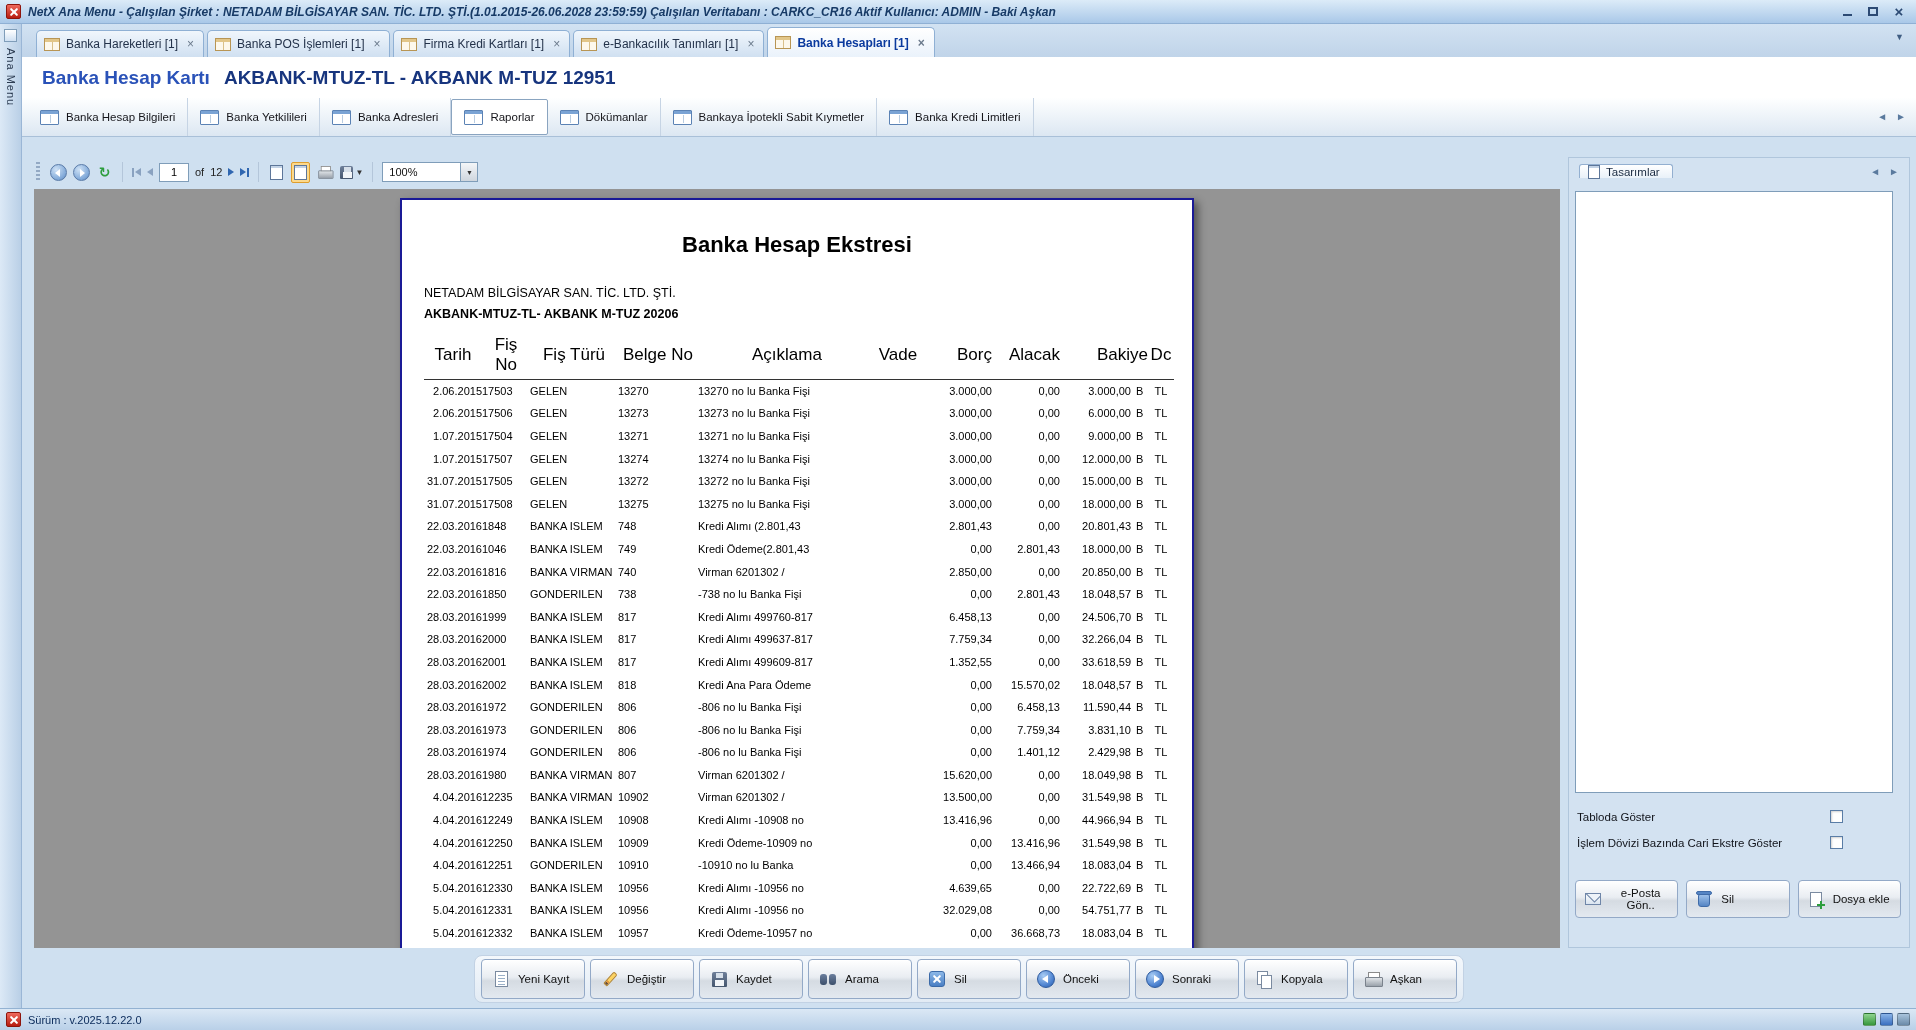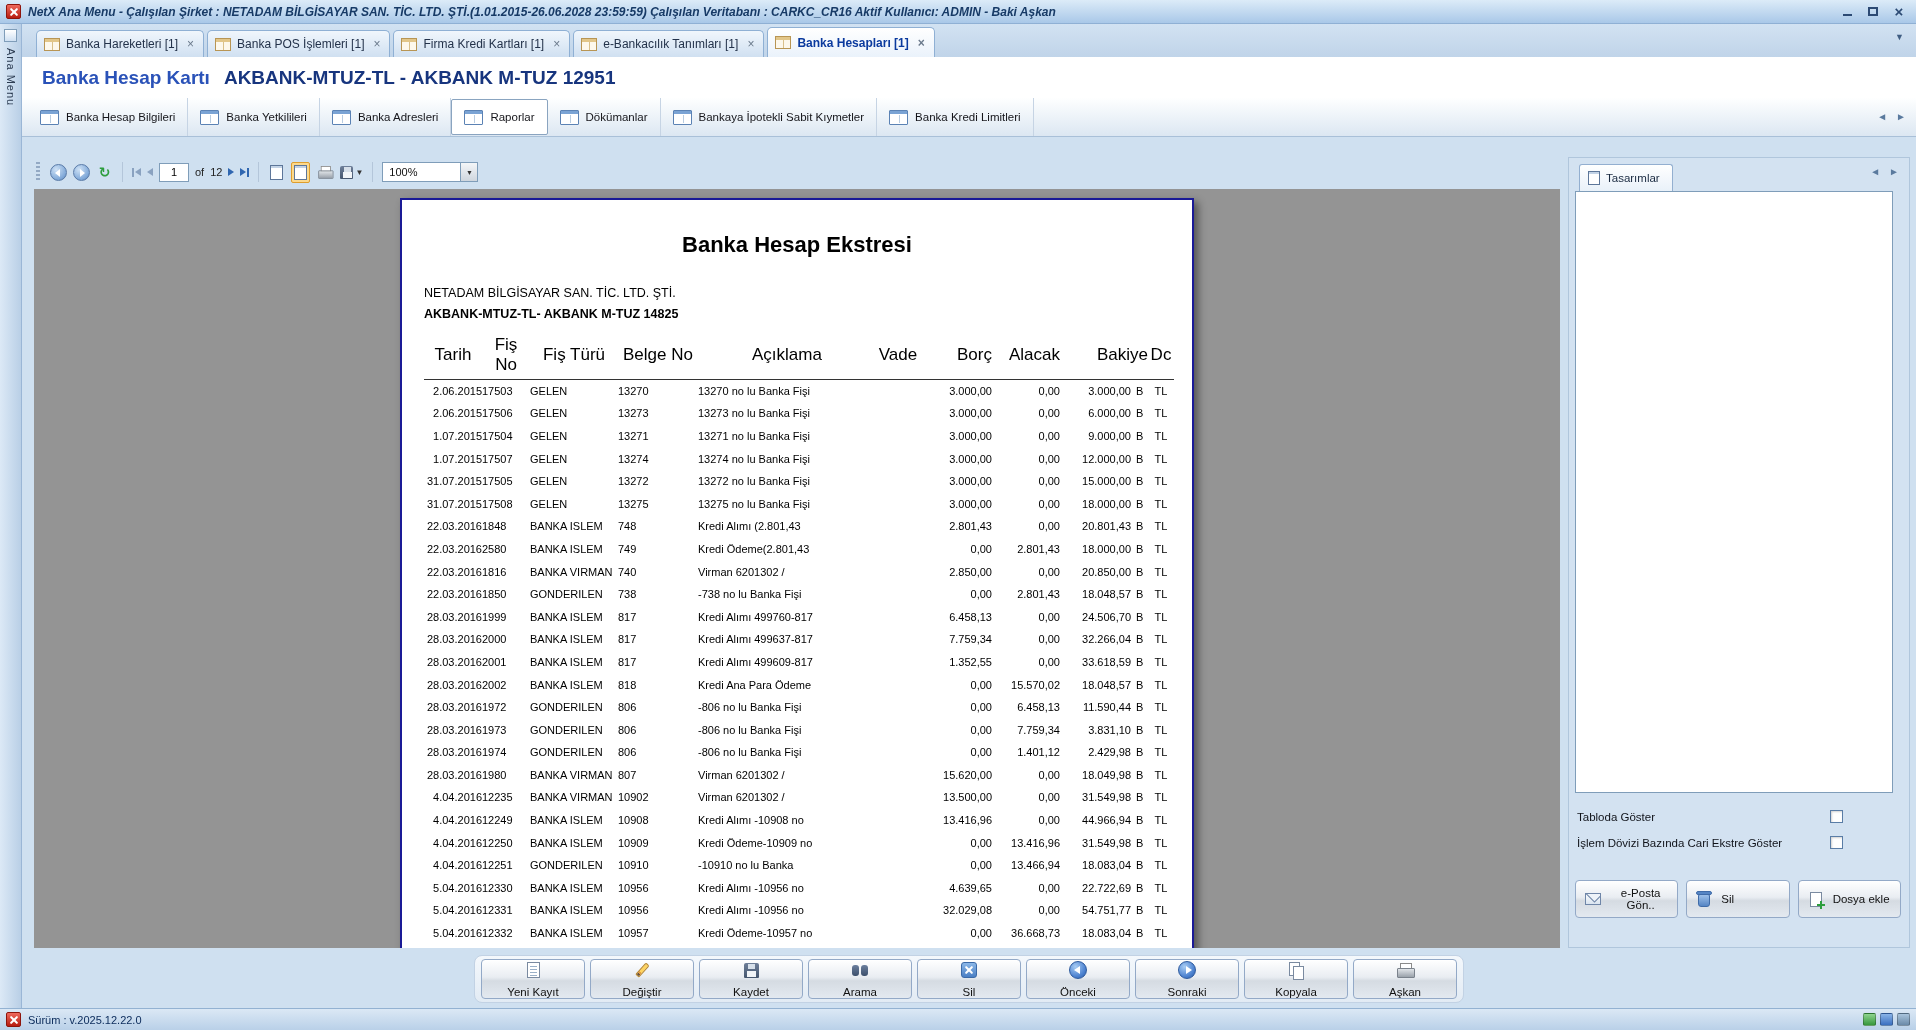--- a/index.html
+++ b/index.html
@@ -114,42 +114,42 @@
   .c-vade { text-align:center; }
   .c-num { text-align:right; padding-right:2px; }
   .c-bak .bkwrap { display:flex; justify-content:flex-end; gap:5px; }
   .c-bak .bs { width:12px; text-align:left; }
   .c-dc { text-align:center; }
 
   
   .right-panel { position:absolute; right:6px; width:342px; top:20px; bottom:2px;
     background:#d3e2f1; border:1px solid #b0c6dc; }
   .rp-arrows { position:absolute; right:10px; top:8px; display:flex; gap:9px; color:#5a7a9e; font-size:10px; }
-  .designs-tab { position:absolute; left:10px; top:6px; height:27px; padding:0 12px 0 8px;
+  .designs-tab { position:absolute; left:10px; top:6px; height:14px; padding:0 12px 0 8px;
     background:linear-gradient(#ffffff,#e9f1f9); border:1px solid #93afd0; border-bottom:none;
     border-radius:3px 3px 0 0; display:flex; align-items:center; gap:6px; font-size:11.5px; color:#1a2a40; }
   .mini-ico { width:12px; height:14px; background:#fff; border:1px solid #5d7699; box-shadow:inset 0 2px 0 #c3d3e6; }
   .designs-list { position:absolute; left:6px; right:16px; top:33px; height:602px; background:#ffffff; border:1px solid #7f9db9; }
   .opt-rows { position:absolute; left:8px; right:8px; top:644px; }
   .opt-row { height:21px; margin-bottom:5px; display:flex; align-items:flex-end; }
   .opt-label { font-size:11.5px; color:#10131a; }
   .cb { width:13px; height:13px; background:#fff; border:1px solid #5a7da6; box-shadow:inset 1px 1px 2px rgba(0,0,0,0.18);
     margin-left:auto; margin-right:58px; flex:0 0 auto; }
   .rp-buttons { position:absolute; left:6px; right:8px; top:722px; height:38px; display:flex; gap:8px; }
   .rp-btn { flex:1; display:flex; align-items:center; gap:6px; padding:0 6px; font-size:11.5px; color:#111;
     font-family:inherit; background:linear-gradient(#ffffff,#e9edf2 45%,#d5dbe2 55%,#e3e9f0);
     border:1px solid #93a9c7; border-radius:4px; cursor:default; }
 
   
   .action-zone { position:absolute; left:0; right:0; bottom:0; height:58px; display:flex; align-items:center; justify-content:center; }
   .action-bar { display:flex; gap:5px; padding:3px 6px; background:linear-gradient(#f4f8fc,#e2ebf4);
     border:1px solid #c2d2e4; border-radius:8px; }
   .act-btn { width:104px; height:40px; display:flex; align-items:center; gap:6px; padding:0 8px; font-size:11.5px; color:#111;
     font-family:inherit; background:linear-gradient(#ffffff,#e9edf2 45%,#d5dbe2 55%,#e3e9f0);
-    border:1px solid #93a9c7; border-radius:4px; box-shadow:inset 0 1px 0 #fff; cursor:default; white-space:nowrap;flex-direction:column; }
+    border:1px solid #93a9c7; border-radius:4px; box-shadow:inset 0 1px 0 #fff; cursor:default; white-space:nowrap; }
   .icon-slot { width:22px; height:20px; display:flex; align-items:center; justify-content:center; flex:0 0 auto; }
 
   
   .statusbar { position:absolute; left:0; right:0; bottom:0; height:22px;
     background:linear-gradient(#dbe8f5,#b9d0e8); border-top:1px solid #93b2d2;
     display:flex; align-items:center; padding:0 6px; gap:7px; }
   .version { font-size:11px; color:#0a2a5a; }
   .tray { margin-left:auto; display:flex; gap:4px; }
   .tray-ico { width:13px; height:13px; border-radius:2px; border:1px solid rgba(0,0,0,0.25); }
   .t1 { background:linear-gradient(#8fd48f,#36973c); }
@@ -359,21 +359,21 @@
           <span class="zoom-box">
             <span class="val">100%</span>
             <span class="zoom-caret">▼</span>
           </span>
         </div>
 
         <div class="canvas">
           <div class="report-page">
             <div class="rpt-title">Banka Hesap Ekstresi</div>
             <div class="rpt-company">NETADAM BİLGİSAYAR SAN. TİC. LTD. ŞTİ.</div>
-            <div class="rpt-account">AKBANK-MTUZ-TL- AKBANK M-TUZ 14825</div>
+            <div class="rpt-account">AKBANK-MTUZ-TL- AKBANK M-TUZ 20206</div>
             <table class="rpt-table">
               <colgroup>
                 <col style="width:58px">
                   <col style="width:48px">
                   <col style="width:88px">
                   <col style="width:80px">
                 <col style="width:178px">
                   <col style="width:44px">
                   <col style="width:72px">
                   <col style="width:68px">
@@ -517,21 +517,21 @@
                       <span class="bkwrap">
                         <span>20.801,43</span>
                         <span class="bs">B</span>
                       </span>
                     </td>
                     <td class="c-dc">TL</td>
                   </tr>
 
                   <tr>
                     <td class="c-tarih">22.03.2016</td>
-                    <td class="c-fisno">2580</td>
+                    <td class="c-fisno">1046</td>
                     <td class="c-turu">BANKA ISLEM</td>
                     <td class="c-belge">749</td>
                     <td class="c-acik">Kredi Ödeme(2.801,43</td>
                     <td class="c-vade"></td>
                     <td class="c-num">0,00</td>
                     <td class="c-num">2.801,43</td>
                     <td class="c-bak">
                       <span class="bkwrap">
                         <span>18.000,00</span>
                         <span class="bs">B</span>

